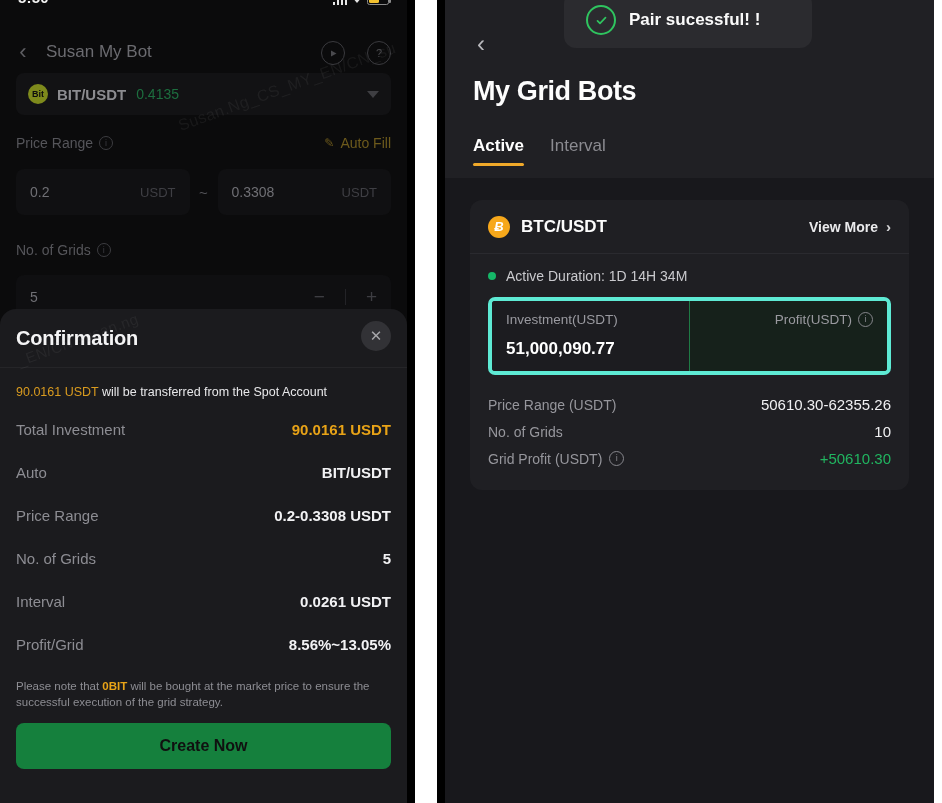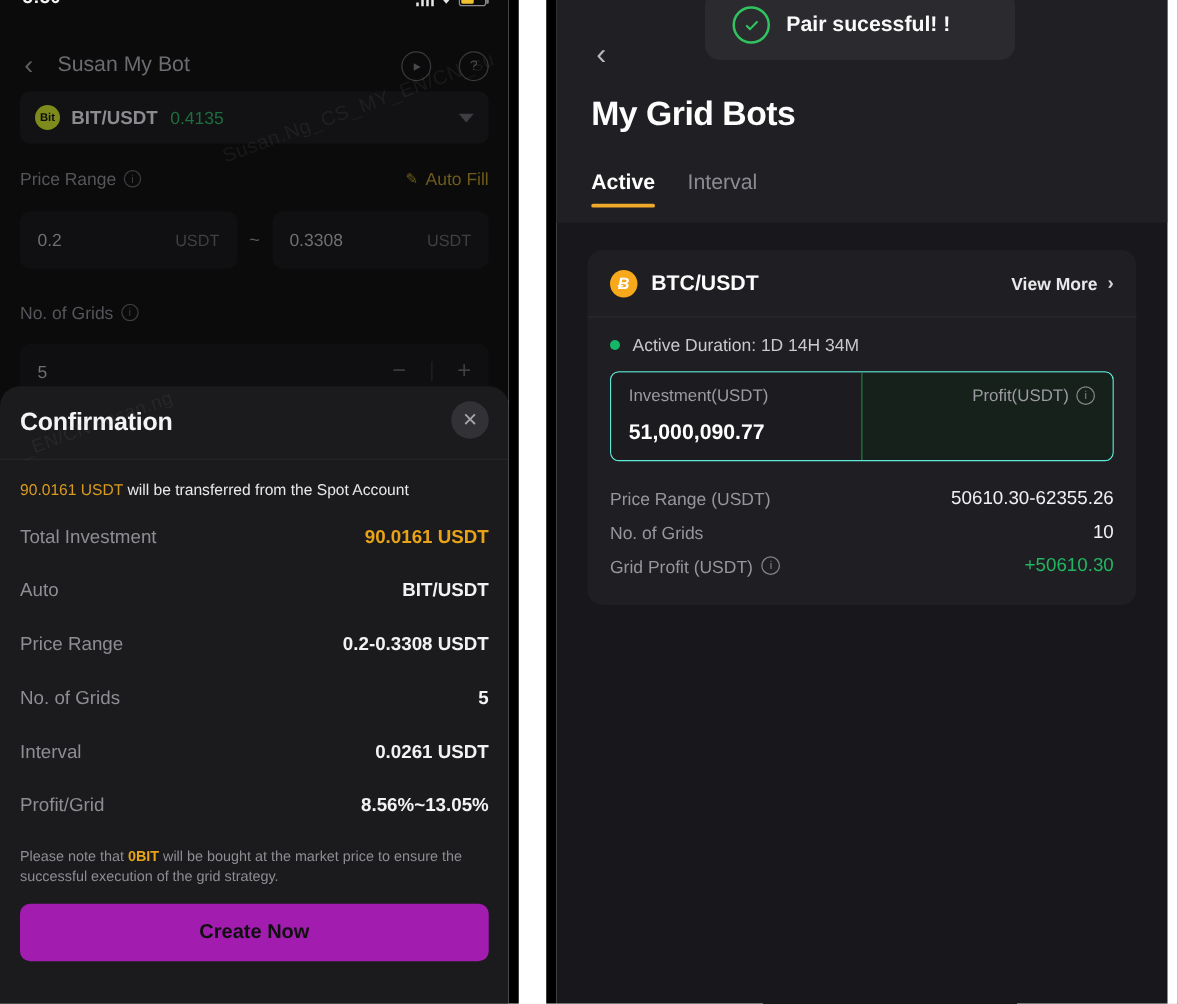--- a/index.html
+++ b/index.html
@@ -97,21 +97,21 @@
   .cf-sep{height:1px;background:#252528;margin:0;}
   .cf-note{color:#e8e8ea;font-size:12.5px;padding:16px 16px 0 16px;line-height:1.4;}
   .cf-note b{color:#d99b1f;font-weight:400;}
   .cf-list{padding:6px 16px 0 16px;}
   .cf-item{display:flex;align-items:center;justify-content:space-between;height:43px;}
   .cf-k{color:#8d8d93;font-size:15px;}
   .cf-v{color:#f2f2f4;font-size:15px;font-weight:700;}
   .cf-v.amber{color:#e8a317;}
   .cf-foot{color:#8d8d93;font-size:11.5px;line-height:1.45;padding:12px 16px 0 16px;}
   .cf-foot b{color:#e8a317;}
-  .cf-btn{margin:12px 16px 0 16px;height:46px;background:#a21caf;border-radius:8px;
+  .cf-btn{margin:12px 16px 0 16px;height:46px;background:#15803d;border-radius:8px;
     display:flex;align-items:center;justify-content:center;color:#101010;
     font-size:16px;font-weight:700;}
 
   
   #panel-gap{position:absolute;left:407px;top:0;width:38px;height:803px;background:#ffffff;}
   .gap-edge{position:absolute;top:0;width:8px;height:803px;background:#000;}
 
   
   #right-phone{position:absolute;left:445px;top:0;width:489px;height:803px;
     background:#18181c;overflow:hidden;}
@@ -138,21 +138,21 @@
   .btc-logo{width:22px;height:22px;border-radius:50%;background:#f7a81b;color:#fff;
     display:flex;align-items:center;justify-content:center;font-size:13px;font-weight:700;
     font-style:italic;margin-right:11px;}
   .bc-pair{color:#fcfcfc;font-size:17px;font-weight:700;}
   .bc-more{margin-left:auto;color:#eaeaec;font-size:14px;font-weight:700;display:flex;
     align-items:center;gap:8px;}
   .bc-more .chev{font-size:15px;color:#d6d6d8;}
   .bc-body{padding:14px 18px 18px 18px;}
   .dur{display:flex;align-items:center;gap:10px;color:#c9c9cd;font-size:14px;}
   .dot-green{width:8px;height:8px;border-radius:50%;background:#15b667;display:block;}
-  .stat-box{margin-top:13px;display:flex;border:1px solid #5eead4;border-radius:7px;overflow:hidden;}
+  .stat-box{margin-top:13px;display:flex;border:4px solid #5eead4;border-radius:7px;overflow:hidden;}
   .stat{flex:1;padding:11px 14px 12px 14px;box-sizing:border-box;}
   .stat.left{background:#1c1c20;}
   .stat.right{background:#16211b;text-align:right;border-left:1px solid #1f7a45;}
   .stat-k{color:#9a9aa0;font-size:13.5px;display:flex;align-items:center;gap:6px;}
   .stat.right .stat-k{justify-content:flex-end;}
   .stat-v{margin-top:12px;color:#ffffff;font-size:17px;font-weight:700;}
   .stat.right .stat-v{color:#22b862;}
   .stat.right .stat-v .pct{color:#1f9e56;font-size:15px;}
   .info-i2{display:inline-flex;width:13px;height:13px;border-radius:50%;border:1px solid #86868c;
     color:#86868c;font-size:9px;align-items:center;justify-content:center;font-style:normal;line-height:1;}

